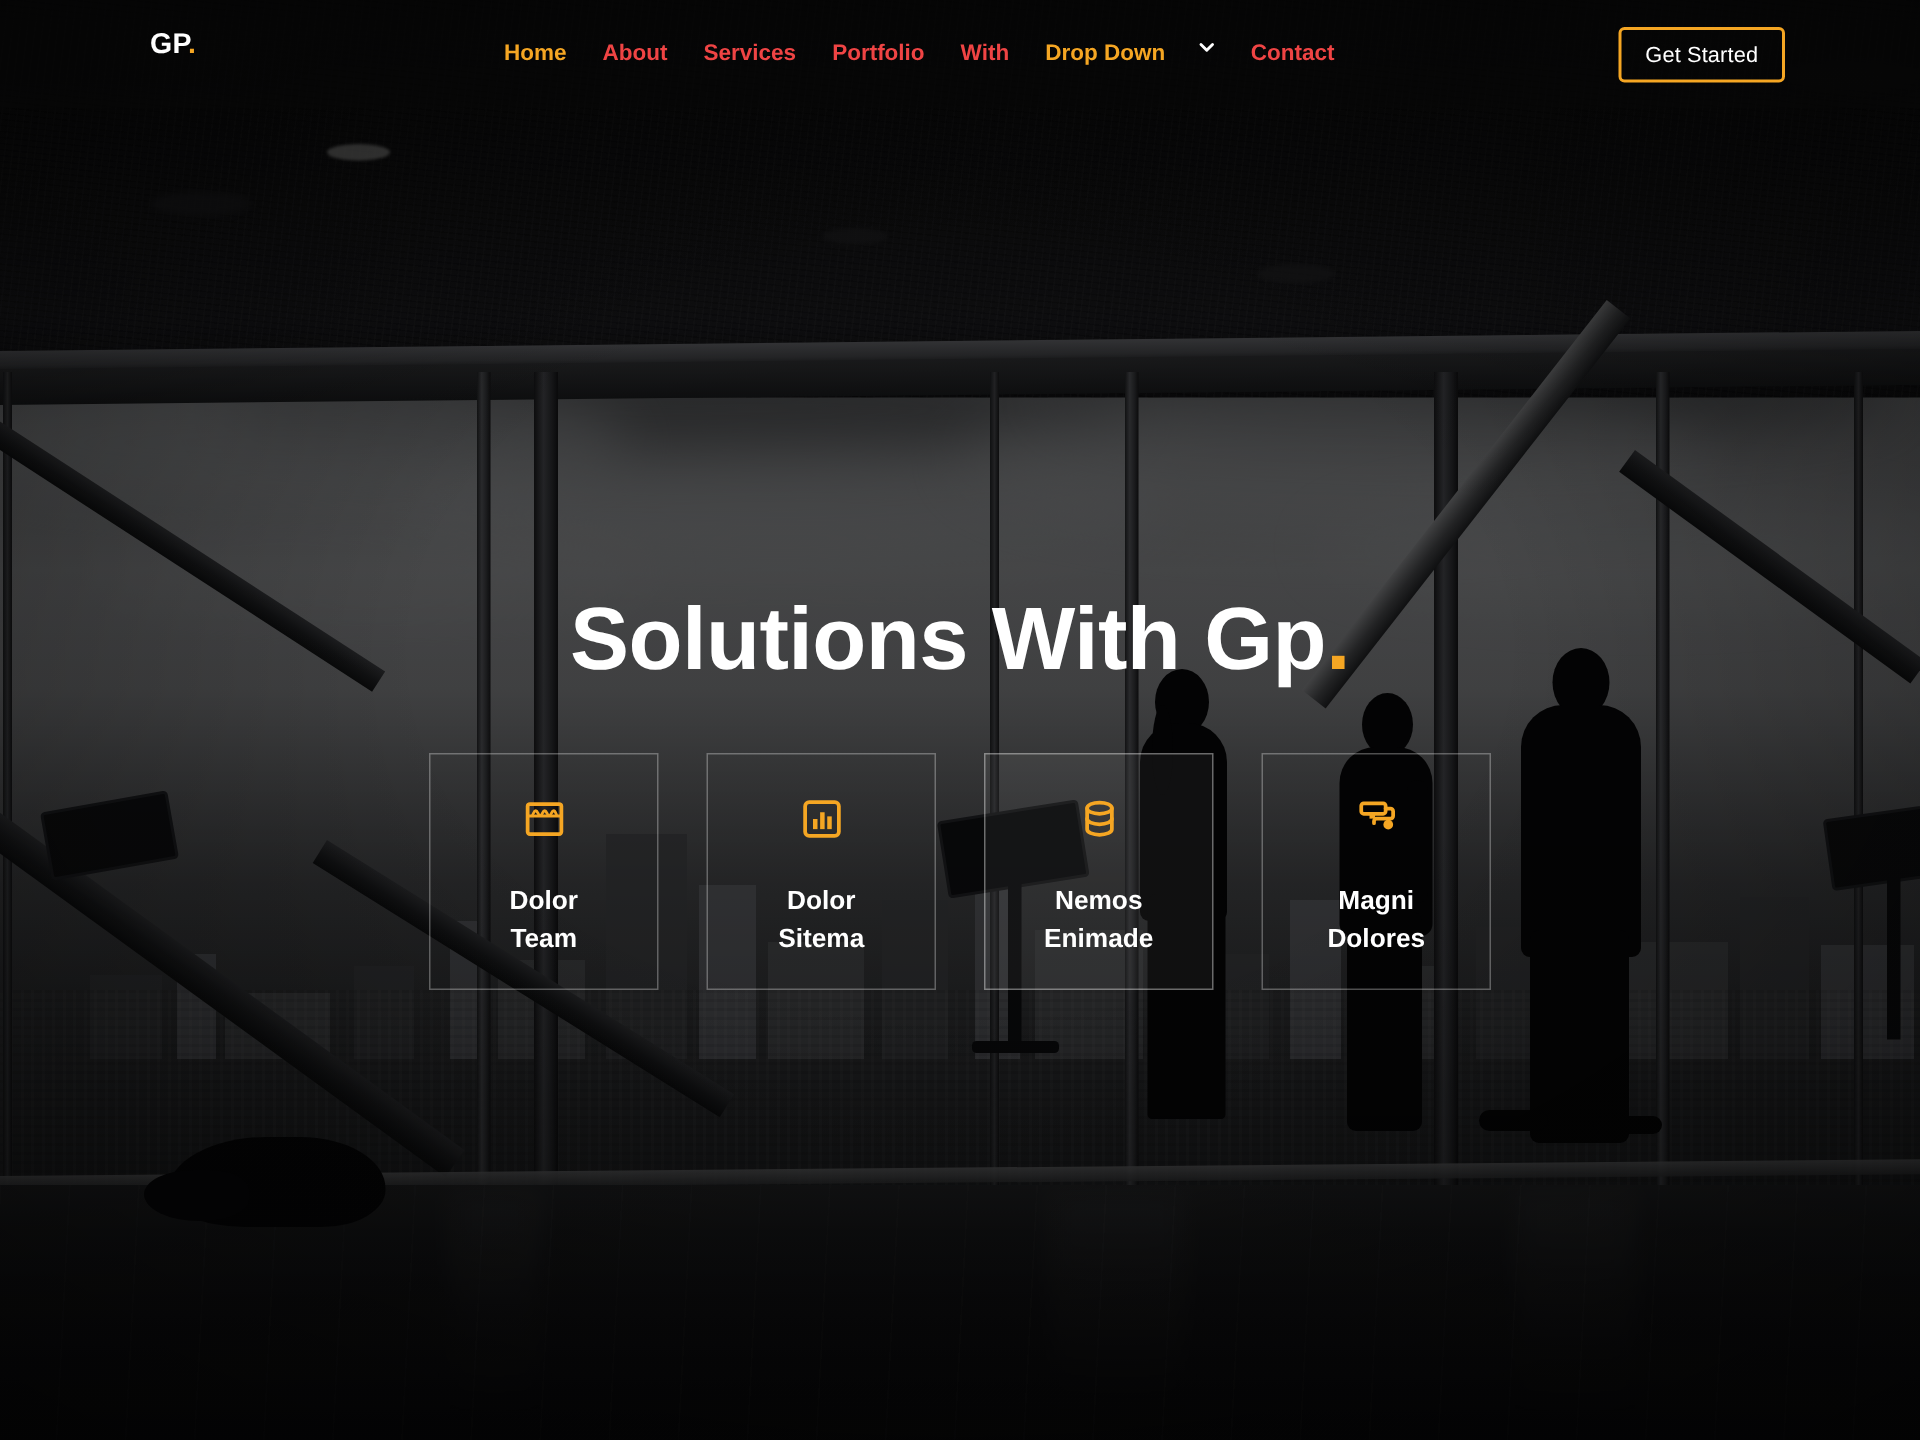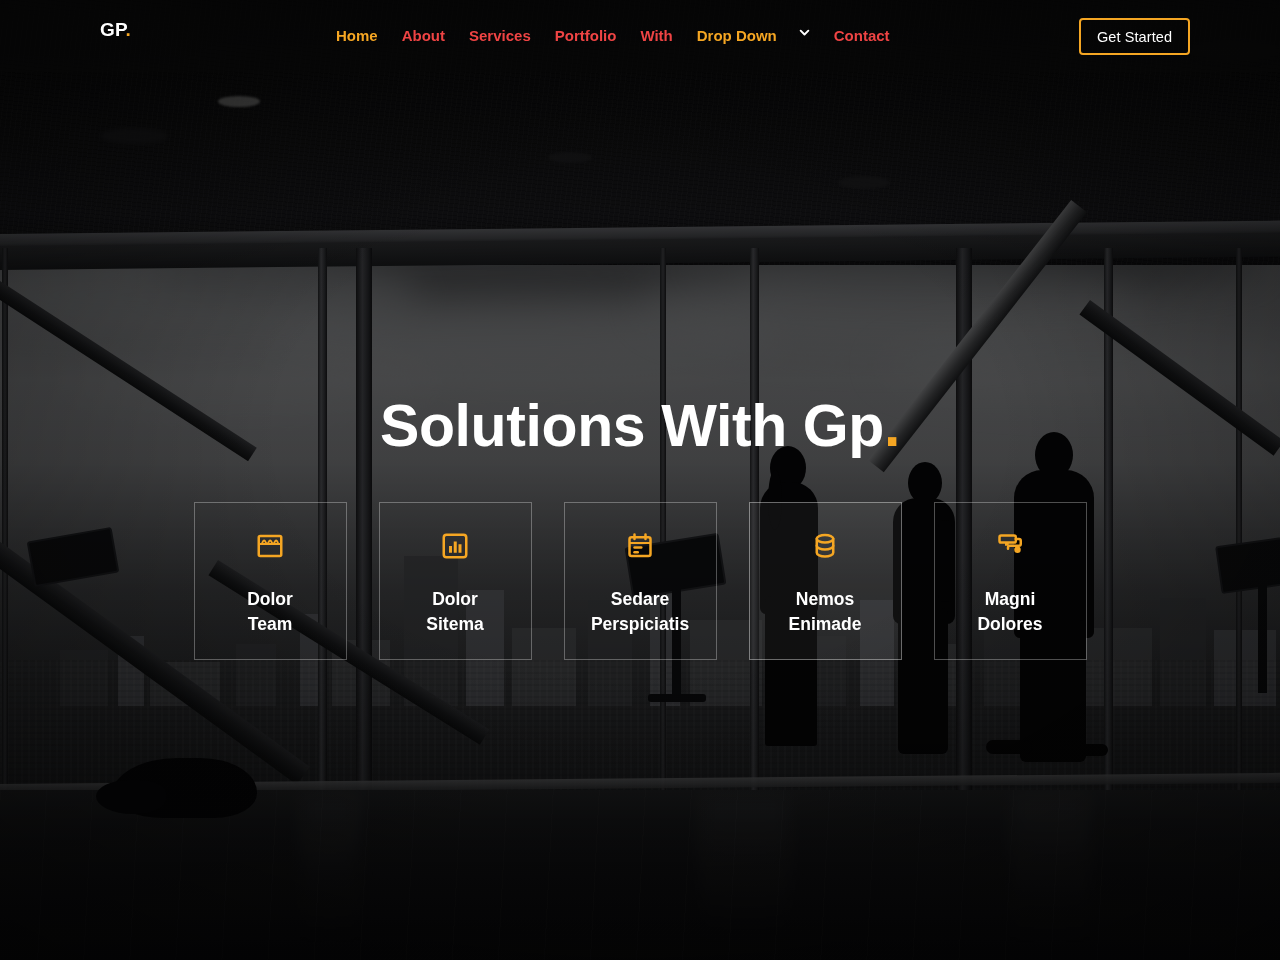--- a/index.html
+++ b/index.html
@@ -397,35 +397,20 @@
             <rect x="11.0" y="8.4" width="2.4" height="9.0" fill="#f5a623"></rect>
             <rect x="14.8" y="10.6" width="2.4" height="6.8" fill="#f5a623"></rect>
           </svg>
         </span>
         <span class="lbl">
           <span>Dolor</span><br>
           <span>Sitema</span>
         </span>
       </div>
 
-      <div class="box">
-        <span class="ico">
-          <svg width="30" height="30" viewBox="0 0 24 24" fill="none" aria-hidden="true">
-            <rect x="3.6" y="5" width="16.8" height="15" rx="1.6" stroke="#f5a623" stroke-width="2"></rect>
-            <path d="M7.6 2.8v3.6M16.4 2.8v3.6" stroke="#f5a623" stroke-width="2" stroke-linecap="round"></path>
-            <path d="M3.8 9.6h16.4" stroke="#f5a623" stroke-width="1.6"></path>
-            <rect x="6.6" y="12.2" width="7.4" height="2" rx="1" fill="#f5a623"></rect>
-            <rect x="6.6" y="16.0" width="4.6" height="2" rx="1" fill="#f5a623"></rect>
-          </svg>
-        </span>
-        <span class="lbl">
-          <span>Sedare</span><br>
-          <span>Perspiciatis</span>
-        </span>
-      </div>
 
       <div class="box active">
         <span class="ico">
           <svg width="30" height="30" viewBox="0 0 24 24" fill="none" aria-hidden="true">
             <ellipse cx="12" cy="6.2" rx="6.6" ry="3.0" stroke="#f5a623" stroke-width="2"></ellipse>
             <path d="M5.4 6.2v5.6c0 1.65 2.95 3 6.6 3s6.6-1.35 6.6-3V6.2" stroke="#f5a623" stroke-width="2" stroke-linecap="round"></path>
             <path d="M5.4 11.8v5.6c0 1.65 2.95 3 6.6 3s6.6-1.35 6.6-3v-5.6" stroke="#f5a623" stroke-width="2" stroke-linecap="round"></path>
           </svg>
         </span>
         <span class="lbl">

